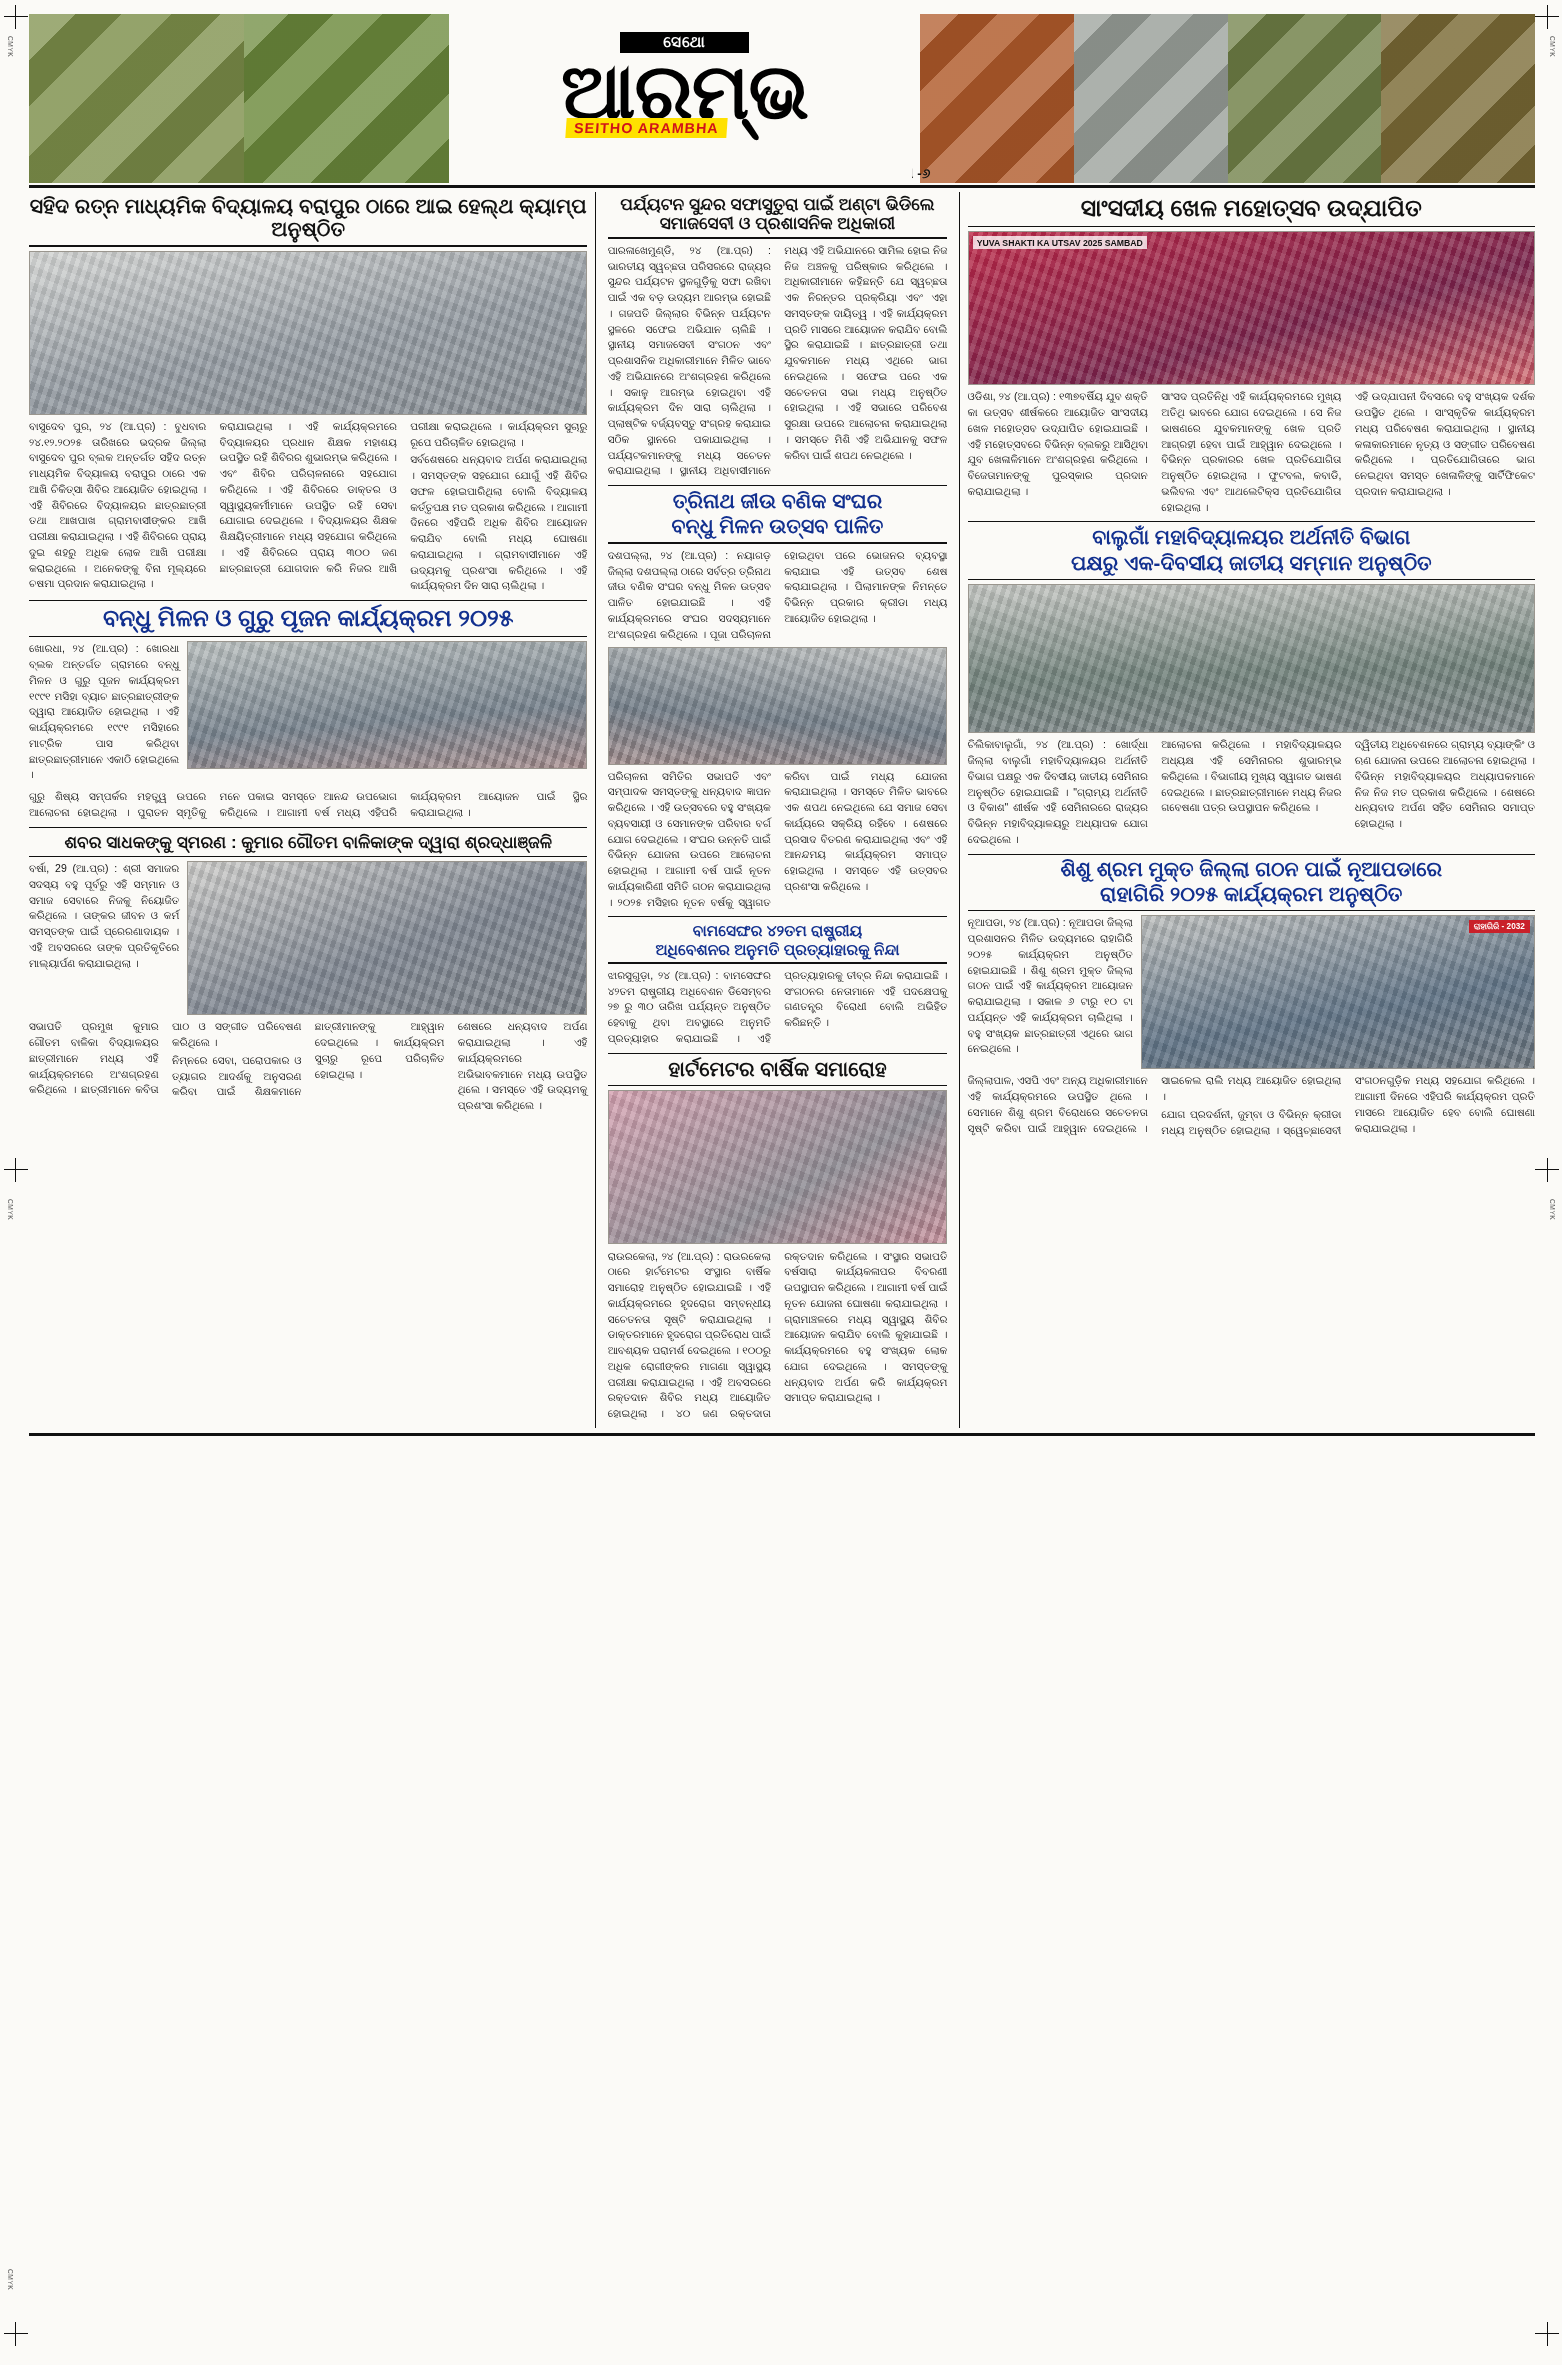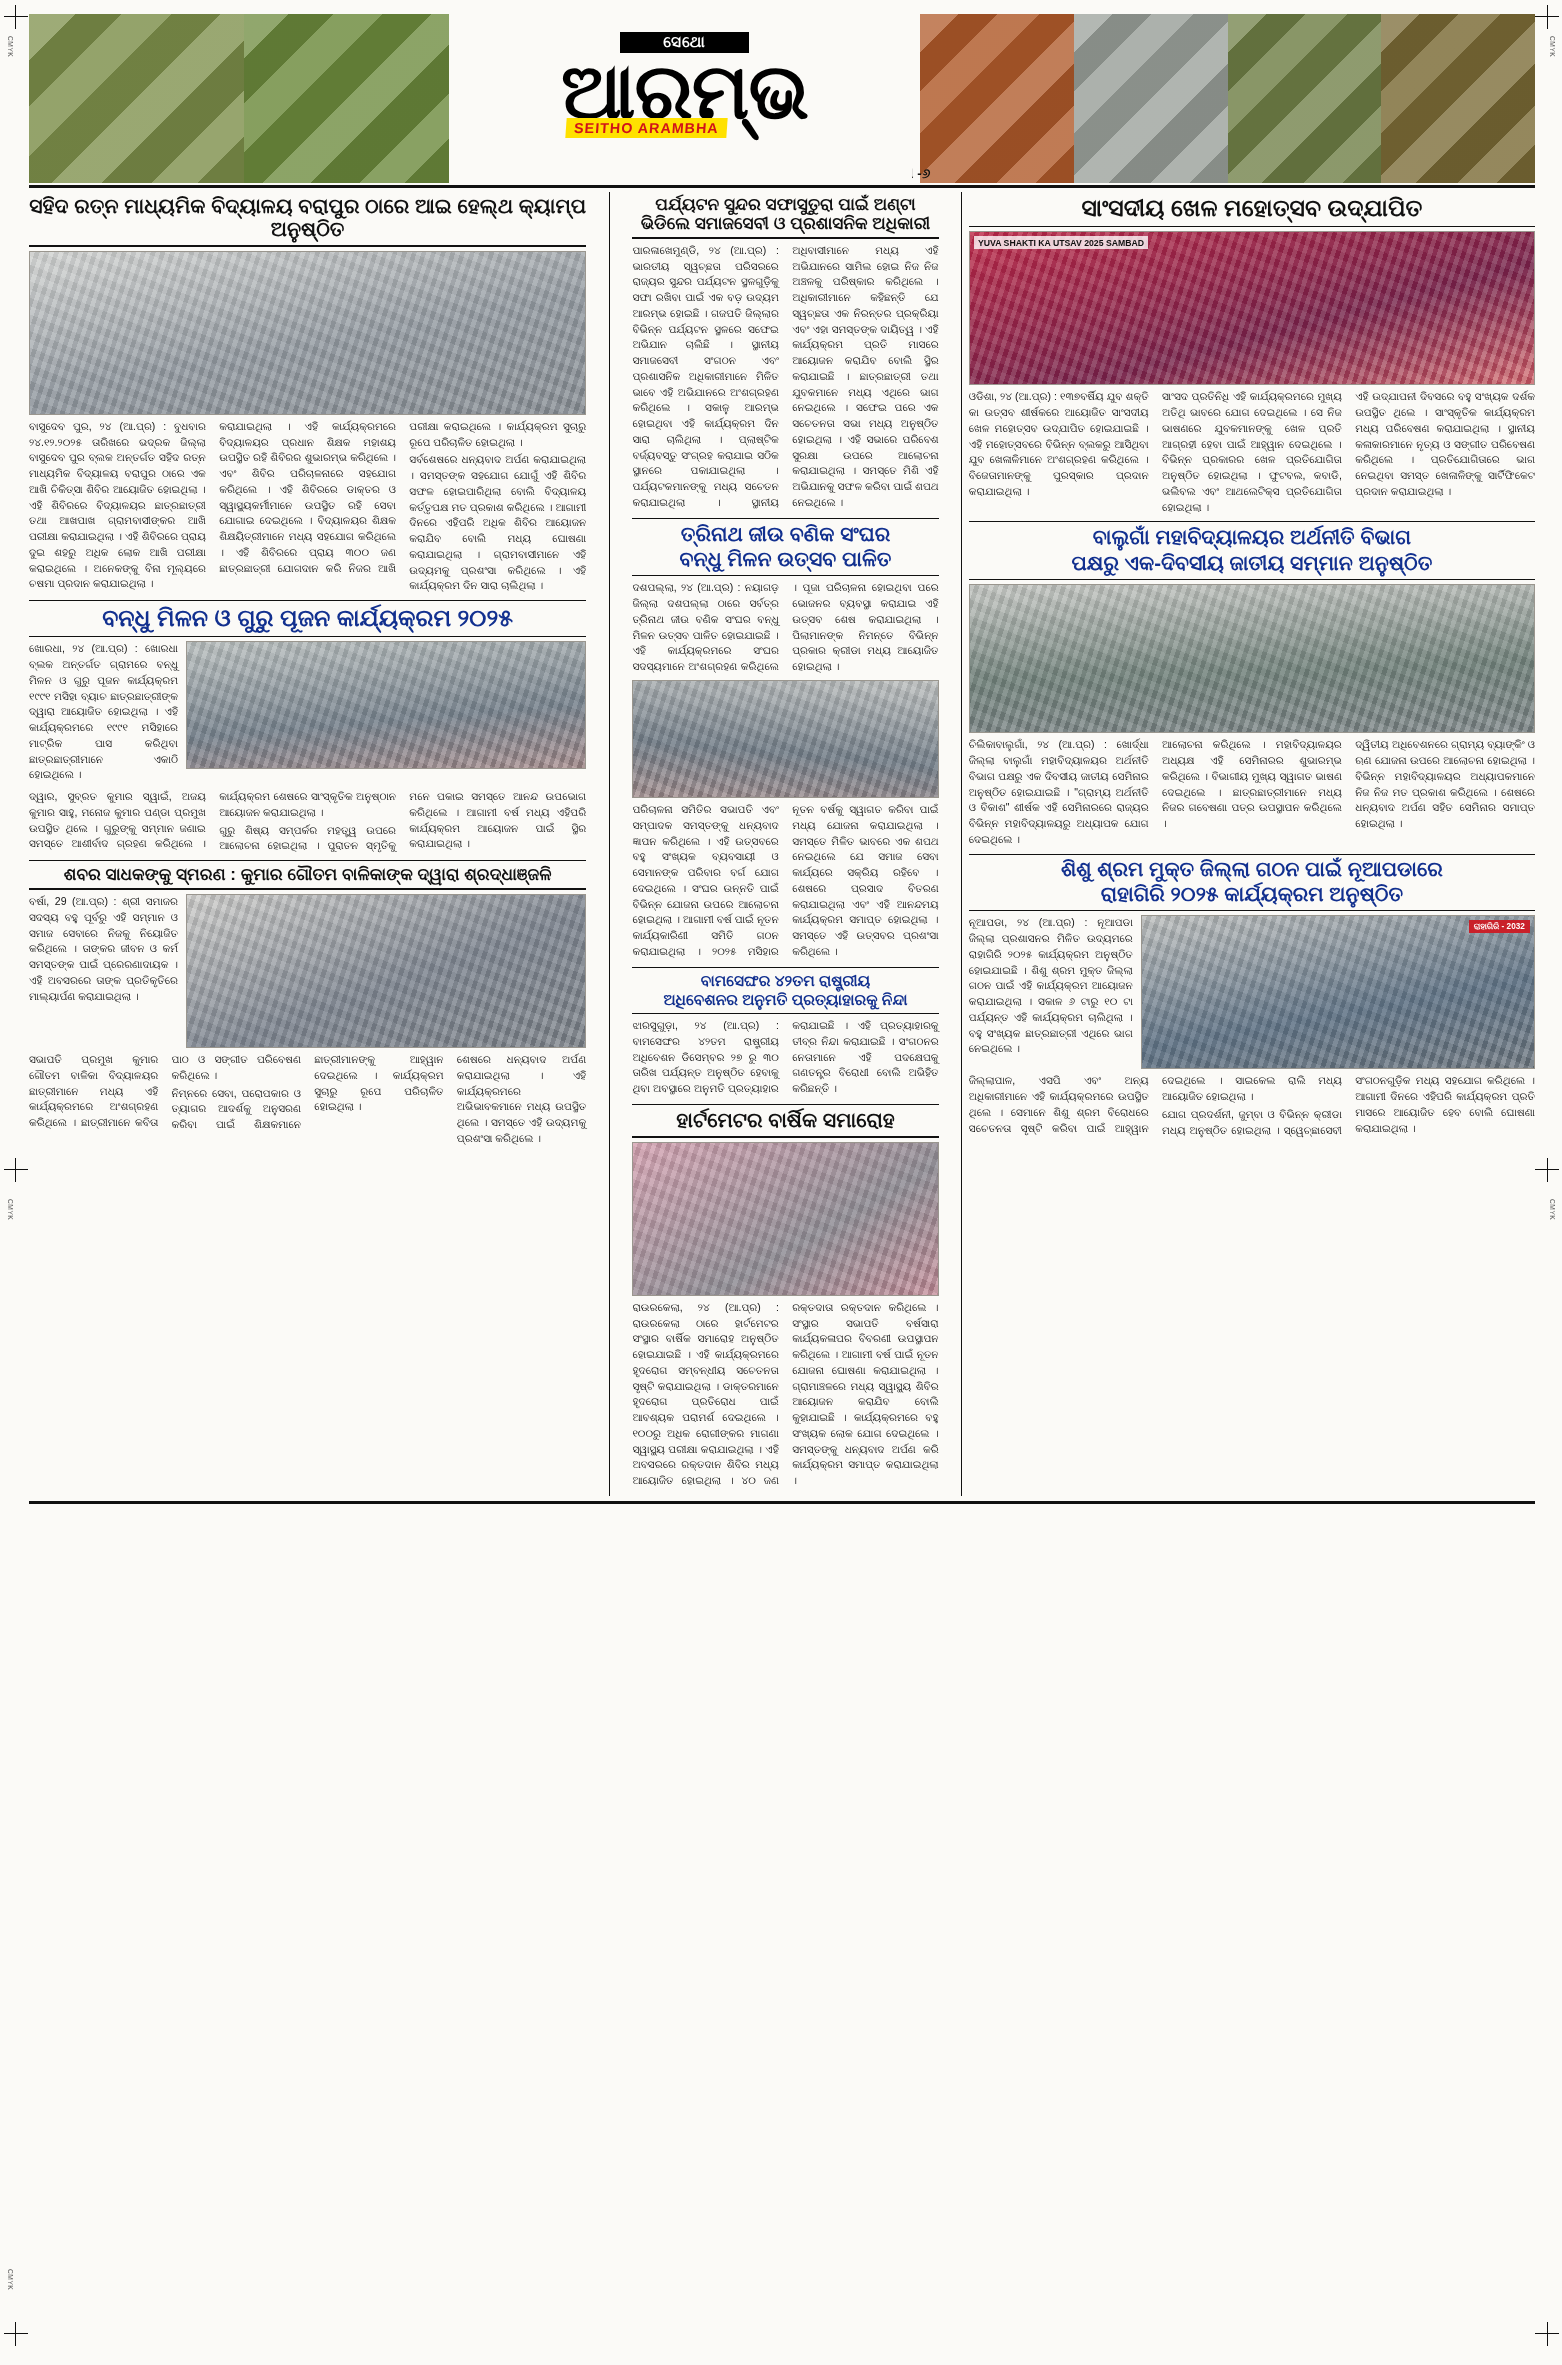--- a/index.html
+++ b/index.html
@@ -94,21 +94,21 @@
   }
 
   
   .rule-thick { height:2.6px; background:#111; margin:2px 0 0; }
   .rule-thin  { height:1px; background:#111; margin:1.5px 0 0; }
 
   
   .grid3 { display:flex; gap:0; }
   .col { position:relative; }
   .colA { width:566px; padding:0 7.2px 0 0; }
-  .colB { width:366px; padding:0 22px; border-left:1px solid #111; border-right:1px solid #111;margin-left:16px; }
+  .colB { width:366px; padding:0 12px; border-left:1px solid #111; border-right:1px solid #111; }
   .colC { width:575px; padding:0 0 0 7.2px; }
 
   .blk { margin-bottom:6.1px; }
 
   h2.hl {
     font-size:20.5px; line-height:1.12; font-weight:bold; color:#111;
     text-align:center; margin:3.1px 0 4.1px;
     font-family:"Liberation Sans", sans-serif;
   }
   h2.hl.blue { color:#12308f; }
@@ -236,21 +236,20 @@
               <p>ଖୋରଧା, ୨୪ (ଆ.ପ୍ର) : ଖୋରଧା ବ୍ଲକ ଅନ୍ତର୍ଗତ ଗ୍ରାମରେ ବନ୍ଧୁ ମିଳନ ଓ ଗୁରୁ ପୂଜନ କାର୍ଯ୍ୟକ୍ରମ ୧୯୯୧ ମସିହା ବ୍ୟାଚ ଛାତ୍ରଛାତ୍ରୀଙ୍କ ଦ୍ୱାରା ଆୟୋଜିତ ହୋଇଥିଲା । ଏହି କାର୍ଯ୍ୟକ୍ରମରେ ୧୯୯୧ ମସିହାରେ ମାଟ୍ରିକ ପାସ କରିଥିବା ଛାତ୍ରଛାତ୍ରୀମାନେ ଏକାଠି ହୋଇଥିଲେ ।</p>
             </div>
             <div class="sbs-img" style="width:400px;">
               <div class="imgbox" style="height:128px;background-color:#9fa7ad">
                 <div class="texture"></div>
                 <div class="tone" style="background:linear-gradient(175deg,rgba(200,205,200,.5),rgba(80,95,110,.5) 60%,rgba(160,60,50,.25))"></div>
               </div>
             </div>
           </div>
           <div class="body c3" style="margin-top:4.1px;">
-            <p>ଦ୍ୱାର, ସୁବ୍ରତ କୁମାର ସ୍ୱାଇଁ, ଅଜୟ କୁମାର ସାହୁ, ମନୋଜ କୁମାର ପଣ୍ଡା ପ୍ରମୁଖ ଉପସ୍ଥିତ ଥିଲେ । ଗୁରୁଙ୍କୁ ସମ୍ମାନ ଜଣାଇ ସମସ୍ତେ ଆଶୀର୍ବାଦ ଗ୍ରହଣ କରିଥିଲେ । କାର୍ଯ୍ୟକ୍ରମ ଶେଷରେ ସାଂସ୍କୃତିକ ଅନୁଷ୍ଠାନ ଆୟୋଜନ କରାଯାଇଥିଲା ।</p>
             <p>ଗୁରୁ ଶିଷ୍ୟ ସମ୍ପର୍କର ମହତ୍ତ୍ୱ ଉପରେ ଆଲୋଚନା ହୋଇଥିଲା । ପୁରାତନ ସ୍ମୃତିକୁ ମନେ ପକାଇ ସମସ୍ତେ ଆନନ୍ଦ ଉପଭୋଗ କରିଥିଲେ । ଆଗାମୀ ବର୍ଷ ମଧ୍ୟ ଏହିପରି କାର୍ଯ୍ୟକ୍ରମ ଆୟୋଜନ ପାଇଁ ସ୍ଥିର କରାଯାଇଥିଲା ।</p>
           </div>
         </div>
 
         <div class="rule-thin"></div>
 
         <div class="blk" style="margin-top:4.1px;">
           <h2 class="hl small">ଶବର ସାଧକଙ୍କୁ ସ୍ମରଣ : କୁମାର ଗୌତମ ବାଳିକାଙ୍କ ଦ୍ୱାରା ଶ୍ରଦ୍ଧାଞ୍ଜଳି</h2>
           <div class="hl-rule"></div>
           <div class="side-by-side">

